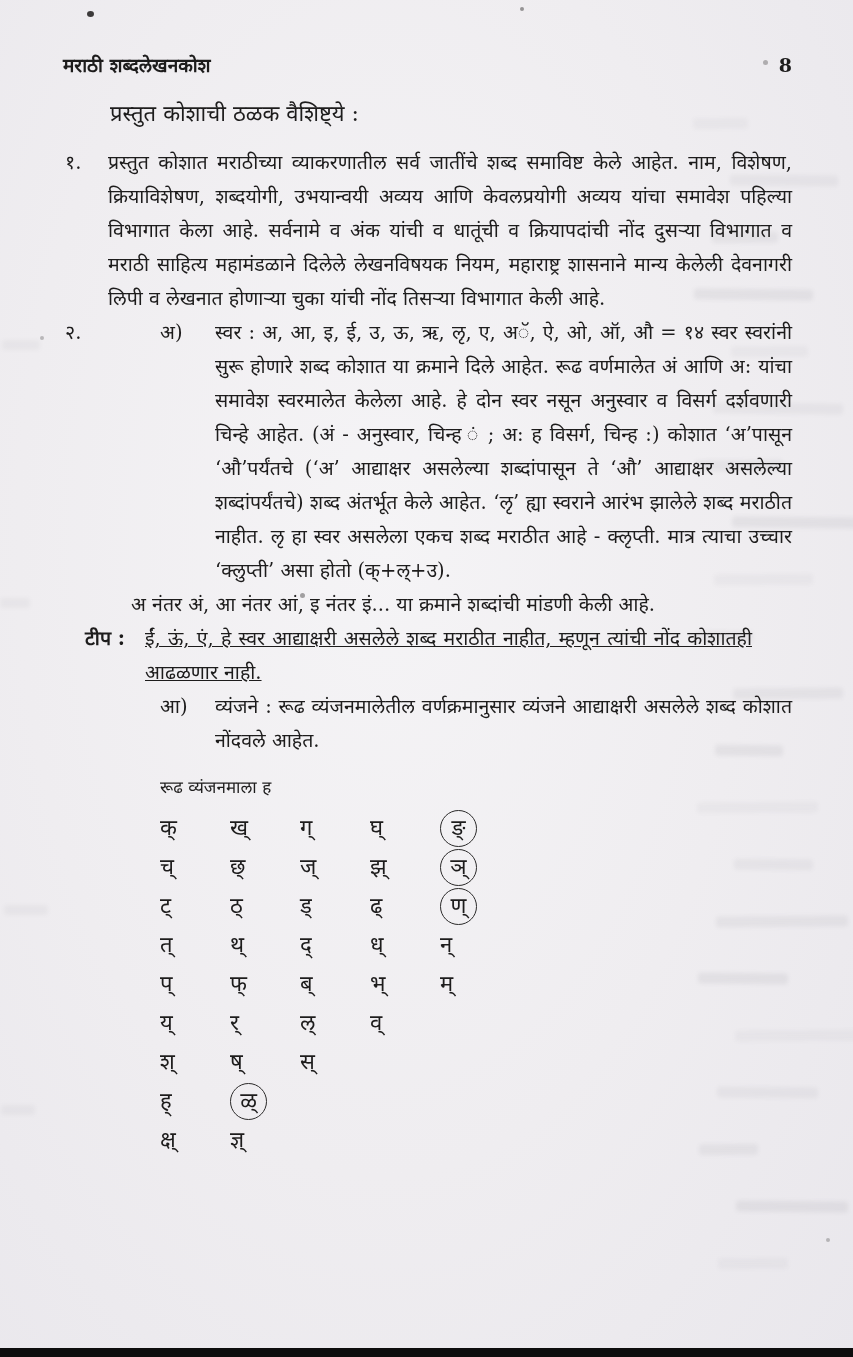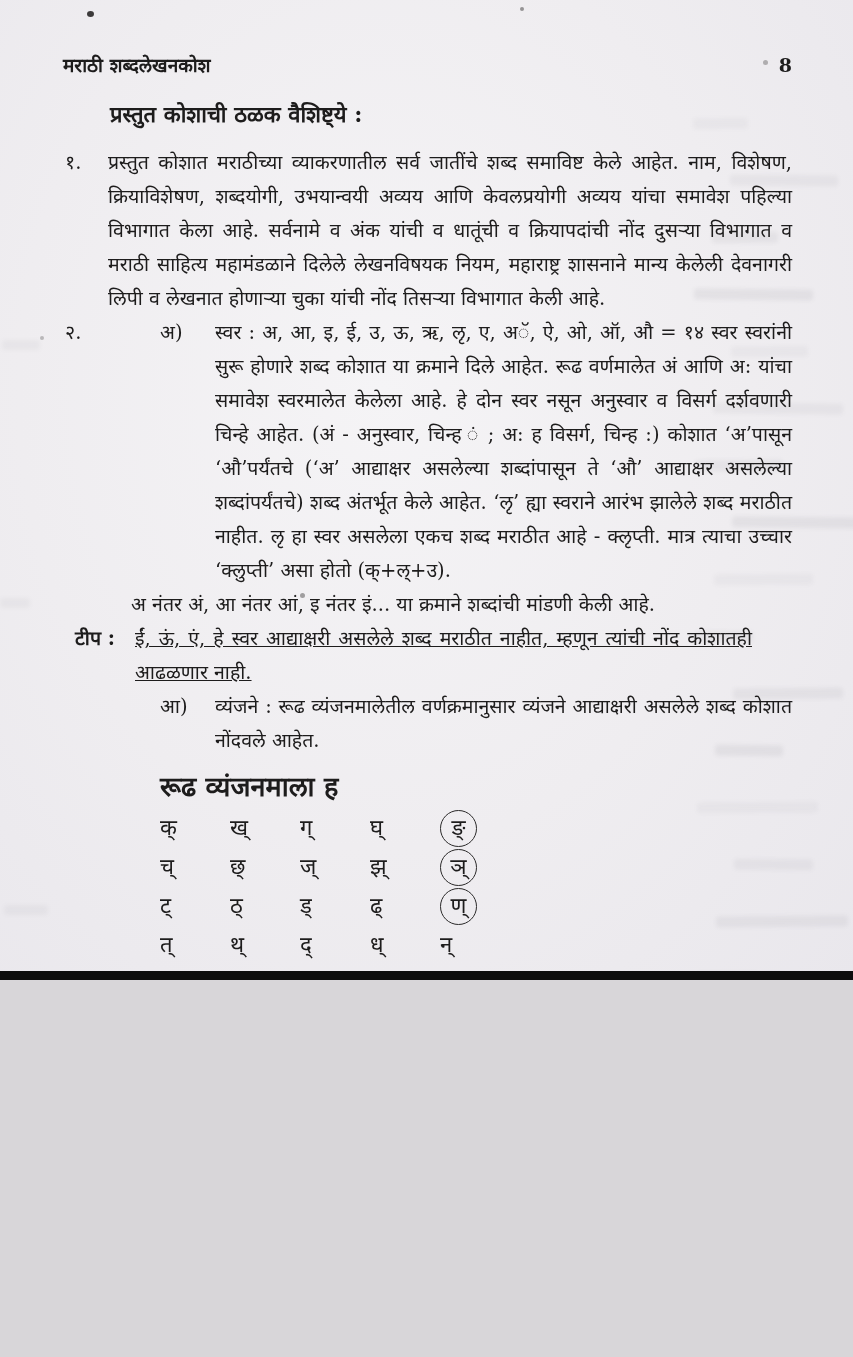--- a/index.html
+++ b/index.html
@@ -1,18 +1,18 @@
 <!DOCTYPE html>
 <html lang="mr"><head>
 <meta charset="utf-8">
 <style>
   html,body{margin:0;padding:0;background:#d8d6d9;}
   .page{
     position:relative;
-    width:853px;height:980px;
+    width:853px;height:1357px;
     margin:0 auto;
     overflow:hidden;
     background:
       radial-gradient(ellipse at 45% 40%, #f5f4f6 0%, #efedf0 55%, #e9e7ec 100%);
     color:#1d1c1c;
     font-family:"DejaVu Serif","Liberation Serif",serif;
     font-size:19.5px;
     line-height:34px;
   }
   .content{padding:0 61px 0 63px;}
@@ -23,40 +23,40 @@
     font-weight:bold;font-size:19px;line-height:26px;
   }
   .running-head .mid{flex:0 0 auto;}
   
   .chapter-title{
     margin:24px 0 0 4px;
     font-size:30px;line-height:42px;font-weight:bold;
   }
   .section-subtitle{
     margin:20px 0 12px 47px;
-    font-size:22px;line-height:32px;font-weight:bold;
+    font-size:22px;line-height:32px;font-weight:normal;
   }
   
   .items{margin-top:16px;}
   .item{position:relative;padding-left:45px;text-align:justify;}
   .item .marker{position:absolute;left:2px;top:0;}
   .item + .item{margin-top:0;}
   
   .subitem{position:relative;margin-left:97px;padding-left:55px;text-align:justify;}
   .subitem .marker{position:absolute;left:0;top:0;}
   .subitem .lead{font-weight:normal;}
   .closing-line{margin-left:68px;}
   
-  .note{display:flex;margin-left:12px;}
+  .note{display:flex;margin-left:22px;}
   .note .marker{flex:0 0 60px;font-weight:bold;}
   .note .text{flex:1;text-align:justify;padding-right:40px;text-decoration:underline;}
   
   .varnamala-heading{
     margin:12px 0 0 97px;
-    font-weight:bold;font-size:27px;line-height:34px;
+    font-weight:normal;font-size:17px;line-height:34px;
   }
   .consonant-grid{margin:4px 0 0 97px;}
   .vrow{display:flex;align-items:center;height:39px;}
   .vcell{
     flex:0 0 70px;width:70px;
     font-size:22px;line-height:39px;
   }
   .vcell .glyph{display:inline-block;min-width:26px;}
   .vcell.circled .glyph{
     box-sizing:border-box;
@@ -193,20 +193,24 @@
         </div>
         <div class="vrow">
           <span class="vcell"><span class="glyph">श्</span></span>
           <span class="vcell"><span class="glyph">ष्</span></span>
           <span class="vcell"><span class="glyph">स्</span></span>
         </div>
         <div class="vrow">
           <span class="vcell"><span class="glyph">ह्</span></span>
           <span class="vcell circled"><span class="glyph">ळ्</span></span>
         </div>
+        <div class="vrow">
+          <span class="vcell"><span class="glyph">क्ष्</span></span>
+          <span class="vcell"><span class="glyph">ज्ञ्</span></span>
+        </div>
       </div>
 
   </div>
 
   <span class="speck" style="left:87px;top:11px;width:7px;height:6px;"></span>
   <span class="speck" style="left:520px;top:7px;width:4px;height:4px;opacity:.5;"></span>
   <span class="speck" style="left:763px;top:60px;width:5px;height:5px;opacity:.35;"></span>
   <span class="speck" style="left:40px;top:336px;width:4px;height:4px;opacity:.3;"></span>
   <span class="speck" style="left:300px;top:593px;width:5px;height:5px;opacity:.45;"></span>
   <span class="speck" style="left:826px;top:1238px;width:4px;height:4px;opacity:.3;"></span>

